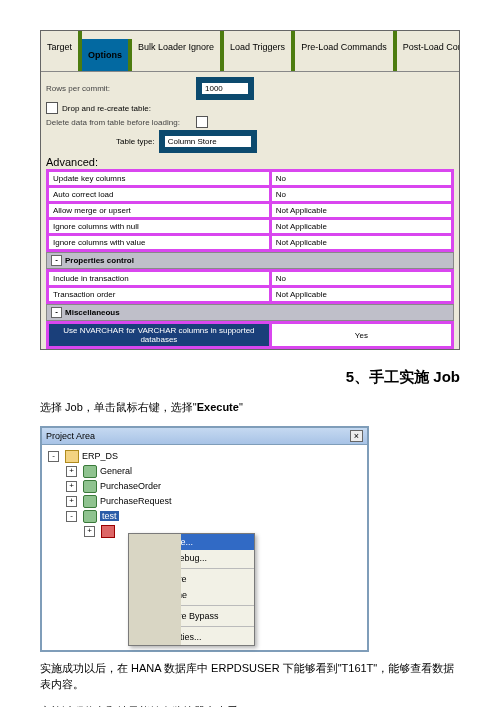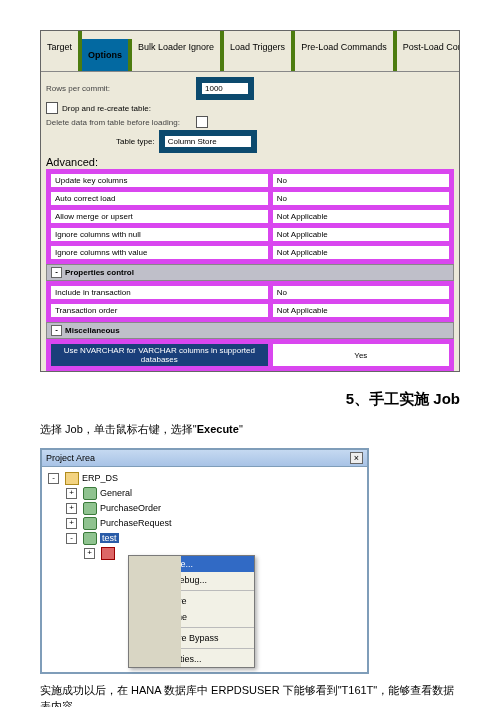--- a/index.html
+++ b/index.html
@@ -53,21 +53,21 @@
     font-size: 8px;
   }
   .chk { width:10px;height:10px;border:1px solid #555;background:#fff;display:inline-block;margin-right:4px;vertical-align:middle;}
   .grid {
     border-collapse: collapse;
     width: 100%;
     font-size: 8px;
     background: #fff;
   }
   .grid td {
-    border: 5px solid #d946ef;
+    border: 3px solid #d946ef;
     padding: 2px 4px;
   }
   .section-hdr {
     background: #bfbfc9;
     padding: 2px 4px;
     border: 1px solid #888;
     font-weight: bold;
     font-size: 8px;
   }
   .highlight-row {

